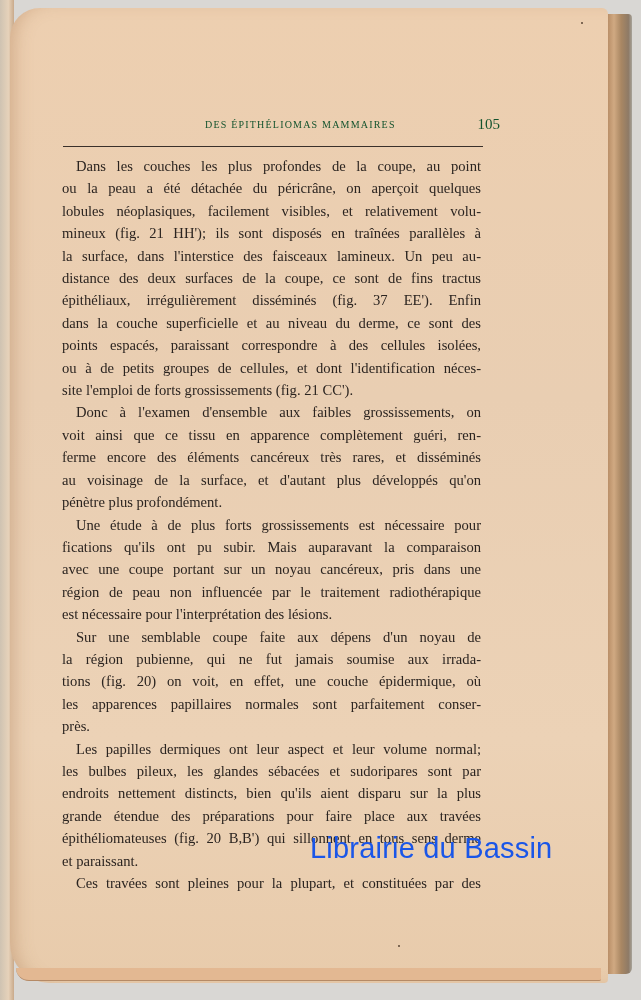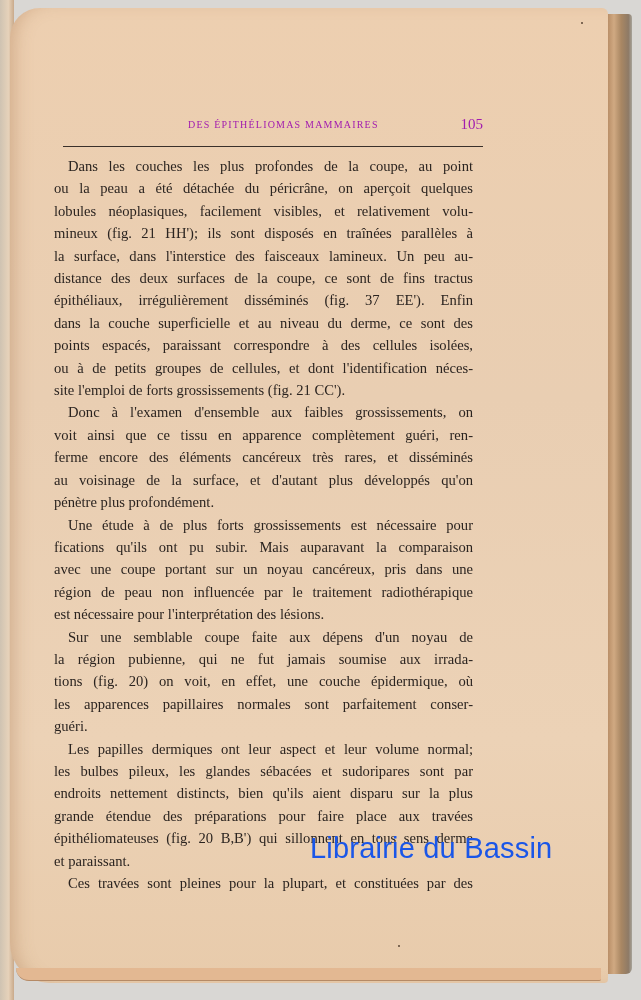--- a/index.html
+++ b/index.html
@@ -21,36 +21,36 @@
     background:linear-gradient(180deg,#edcfb0 0%,#e9ceb2 40%,#ecd2b6 75%,#e8cbab 100%);
     border-radius:30px 6px 4px 40px;
     box-shadow: inset 12px 0 18px -8px rgba(160,110,70,.35);
   }
   .page-bottom-edge {
     position:absolute; left:16px; top:968px; width:585px; height:12px;
     background:#e3b892; border-radius:0 0 4px 30px;
     border-bottom:1px solid #b58a66;
   }
   .header {
-    position:absolute; left:63px; top:117px; width:420px; height:20px;
-    font-family:"Liberation Serif", serif; color:#a21caf;
+    position:absolute; left:80px; top:117px; width:420px; height:20px;
+    font-family:"Liberation Serif", serif; color:#14532d;
   }
   .running-title {
     position:absolute; left:125px; top:2px;
     font-size:10px; letter-spacing:1.2px;
   }
   .page-number {
     position:absolute; right:0; top:-1px; font-size:15px;
   }
   .rule {
     position:absolute; left:63px; top:146px; width:420px; height:1px;
     background:#3a302a;
   }
   .body-text {
-    position:absolute; left:54px; top:155px; width:419px;
+    position:absolute; left:62px; top:155px; width:419px;
     font-family:"Liberation Serif", serif; font-size:14.6px; line-height:22.4px;
     color:#2b2420;
   }
   .body-text p { margin:0; text-align:justify; text-align-last:left; }
   .line { display:block; text-align:justify; text-align-last:justify; white-space:nowrap; }
   .line.last { text-align-last:left; }
   .line.indent { text-indent:14px; }
   .watermark {
     position:absolute; left:310px; top:832px;
     font-family:Liberation Sans, sans-serif; font-size:29px; color:#1a56e8;
@@ -98,21 +98,21 @@
       <span class="line">fications qu'ils ont pu subir. Mais auparavant la comparaison</span>
       <span class="line">avec une coupe portant sur un noyau cancéreux, pris dans une</span>
       <span class="line">région de peau non influencée par le traitement radiothérapique</span>
       <span class="line last">est nécessaire pour l'interprétation des lésions.</span>
     </p>
     <p>
       <span class="line indent">Sur une semblable coupe faite aux dépens d'un noyau de</span>
       <span class="line">la région pubienne, qui ne fut jamais soumise aux irrada-</span>
       <span class="line">tions (fig. 20) on voit, en effet, une couche épidermique, où</span>
       <span class="line">les apparences papillaires normales sont parfaitement conser-</span>
-      <span class="line last">guéri.</span>
+      <span class="line last">près.</span>
     </p>
     <p>
       <span class="line indent">Les papilles dermiques ont leur aspect et leur volume normal;</span>
       <span class="line">les bulbes pileux, les glandes sébacées et sudoripares sont par</span>
       <span class="line">endroits nettement distincts, bien qu'ils aient disparu sur la plus</span>
       <span class="line">grande étendue des préparations pour faire place aux travées</span>
       <span class="line">épithéliomateuses (fig. 20 B,B') qui sillonnent en tous sens derme</span>
       <span class="line last">et paraissant.</span>
     </p>
     <p>

